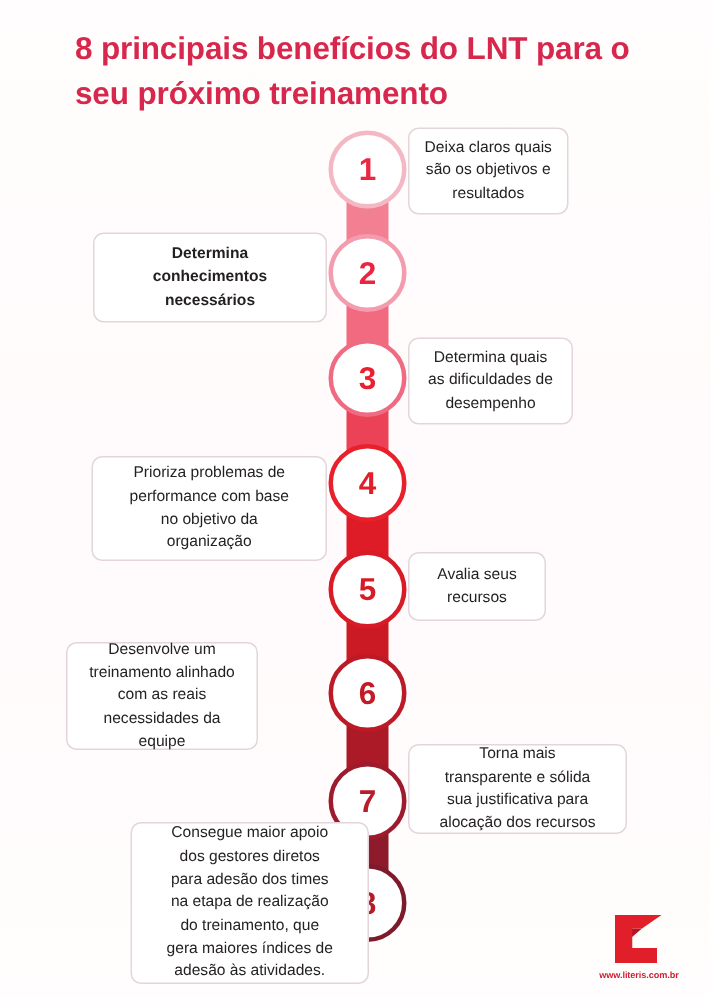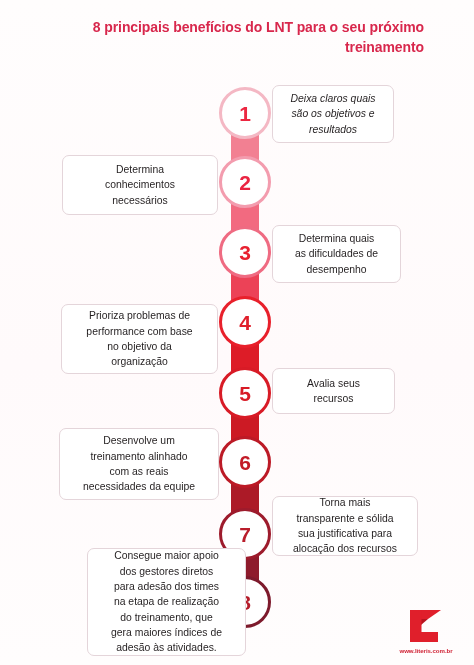--- a/index.html
+++ b/index.html
@@ -19,23 +19,23 @@
     inset: 0;
     background: linear-gradient(180deg, #fffdfd 0%, #fffafb 55%, #fffdfd 100%);
   }
 
   
   .title {
     position: absolute;
     left: 50px;
     top: 18px;
     width: 374px;
-    text-align: right;
+    text-align: left;
     color: #d8274c;
-    font-size: 14px;
+    font-size: 21px;
     font-weight: 600;
     line-height: 1.42;
     letter-spacing: -0.1px;
   }
   .title b { font-weight: 800; }
 
   
   .spine-wrap {
     position: absolute;
     left: 231px;
@@ -142,36 +142,36 @@
         <span>6</span>
       </div>
       <div class="node" style="left: 219px; top: 508px; border: 3px solid rgb(157, 27, 44); color: rgb(185, 29, 43);">
         <span>7</span>
       </div>
       <div class="node" style="left: 219px; top: 576px; border: 3px solid rgb(125, 26, 44); color: rgb(181, 28, 42);">
         <span>8</span>
       </div>
     </div>
   <div id="boxes-layer">
-      <div class="box" style="top: 85px; height: 58px; width: 122px; left: 272px; font-style: italic;">Deixa claros quais
+      <div class="box" style="top: 85px; height: 58px; width: 107px; left: 272px;">Deixa claros quais
 são os objetivos e
 resultados</div>
-      <div class="box" style="top: 155px; height: 60px; width: 156px; left: 62px;">Determina
+      <div class="box" style="top: 155px; height: 60px; width: 156px; left: 62px; font-weight: bold;">Determina
 conhecimentos
 necessários</div>
-      <div class="box" style="top: 225px; height: 58px; width: 129px; left: 272px;">Determina quais
+      <div class="box" style="top: 225px; height: 58px; width: 110px; left: 272px;">Determina quais
 as dificuldades de
 desempenho</div>
       <div class="box" style="top: 304px; height: 70px; width: 157px; left: 61px;">Prioriza problemas de
 performance com base
 no objetivo da
 organização</div>
-      <div class="box" style="top: 368px; height: 46px; width: 123px; left: 272px;">Avalia seus
+      <div class="box" style="top: 368px; height: 46px; width: 92px; left: 272px;">Avalia seus
 recursos</div>
-      <div class="box" style="top: 428px; height: 72px; width: 160px; left: 59px;">Desenvolve um
+      <div class="box" style="top: 428px; height: 72px; width: 128px; left: 44px;">Desenvolve um
 treinamento alinhado
 com as reais
 necessidades da equipe</div>
       <div class="box" style="top: 496px; height: 60px; width: 146px; left: 272px;">Torna mais
 transparente e sólida
 sua justificativa para
 alocação dos recursos</div>
       <div class="box" style="top: 548px; height: 108px; width: 159px; left: 59px; margin-left: 28px;">Consegue maior apoio
 dos gestores diretos
 para adesão dos times

